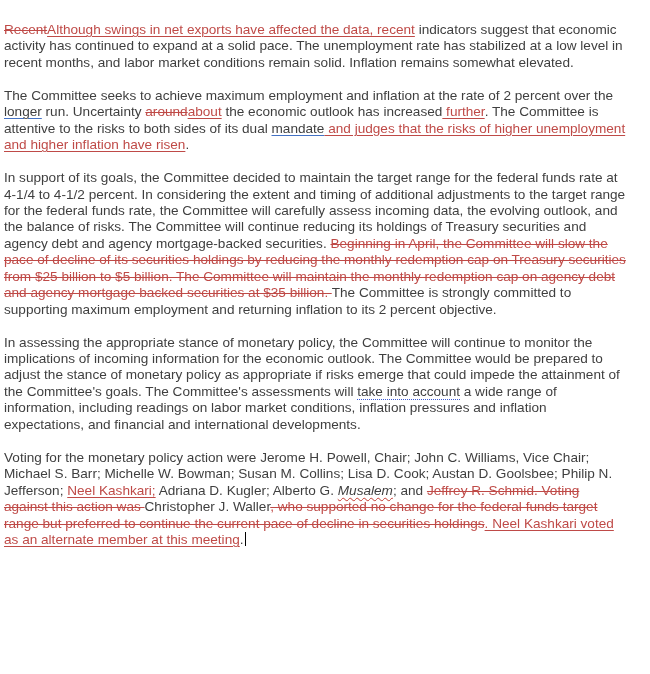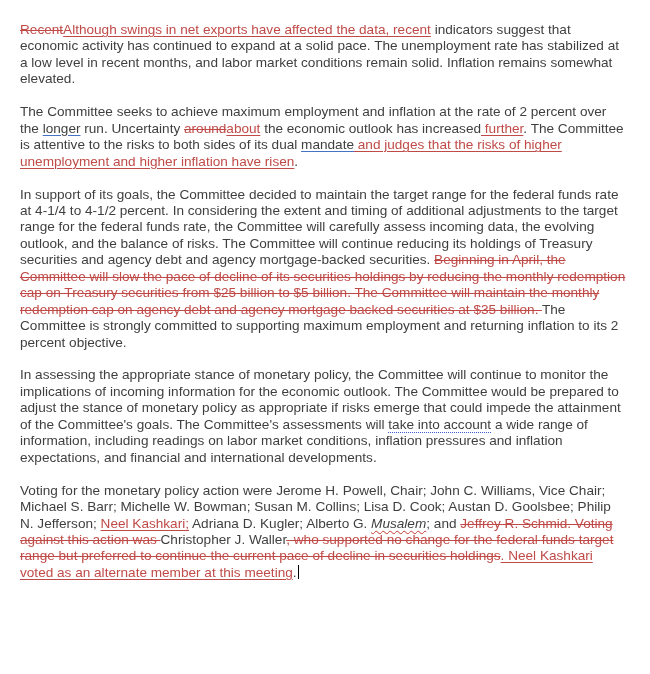--- a/index.html
+++ b/index.html
@@ -10,21 +10,21 @@
     --spell-red:#c3392f;
   }
   html,body{margin:0;padding:0;}
   body{
     width:650px;height:674px;background:#ffffff;overflow:hidden;
     font-family:"Liberation Sans", sans-serif;color:var(--text);
   }
   .doc{
     box-sizing:border-box;
     width:650px;
-    padding:22px 24px 0 20px;
+    padding:22px 24px 0 4px;
     font-size:13.6px;
     line-height:16.45px;
   }
   .doc p{margin:0 0 16.45px 0;}
   .r-normal{color:var(--text);}
   .r-del{
     color:var(--red);
     text-decoration:line-through;
     text-decoration-color:var(--red);
     text-decoration-thickness:1.2px;

